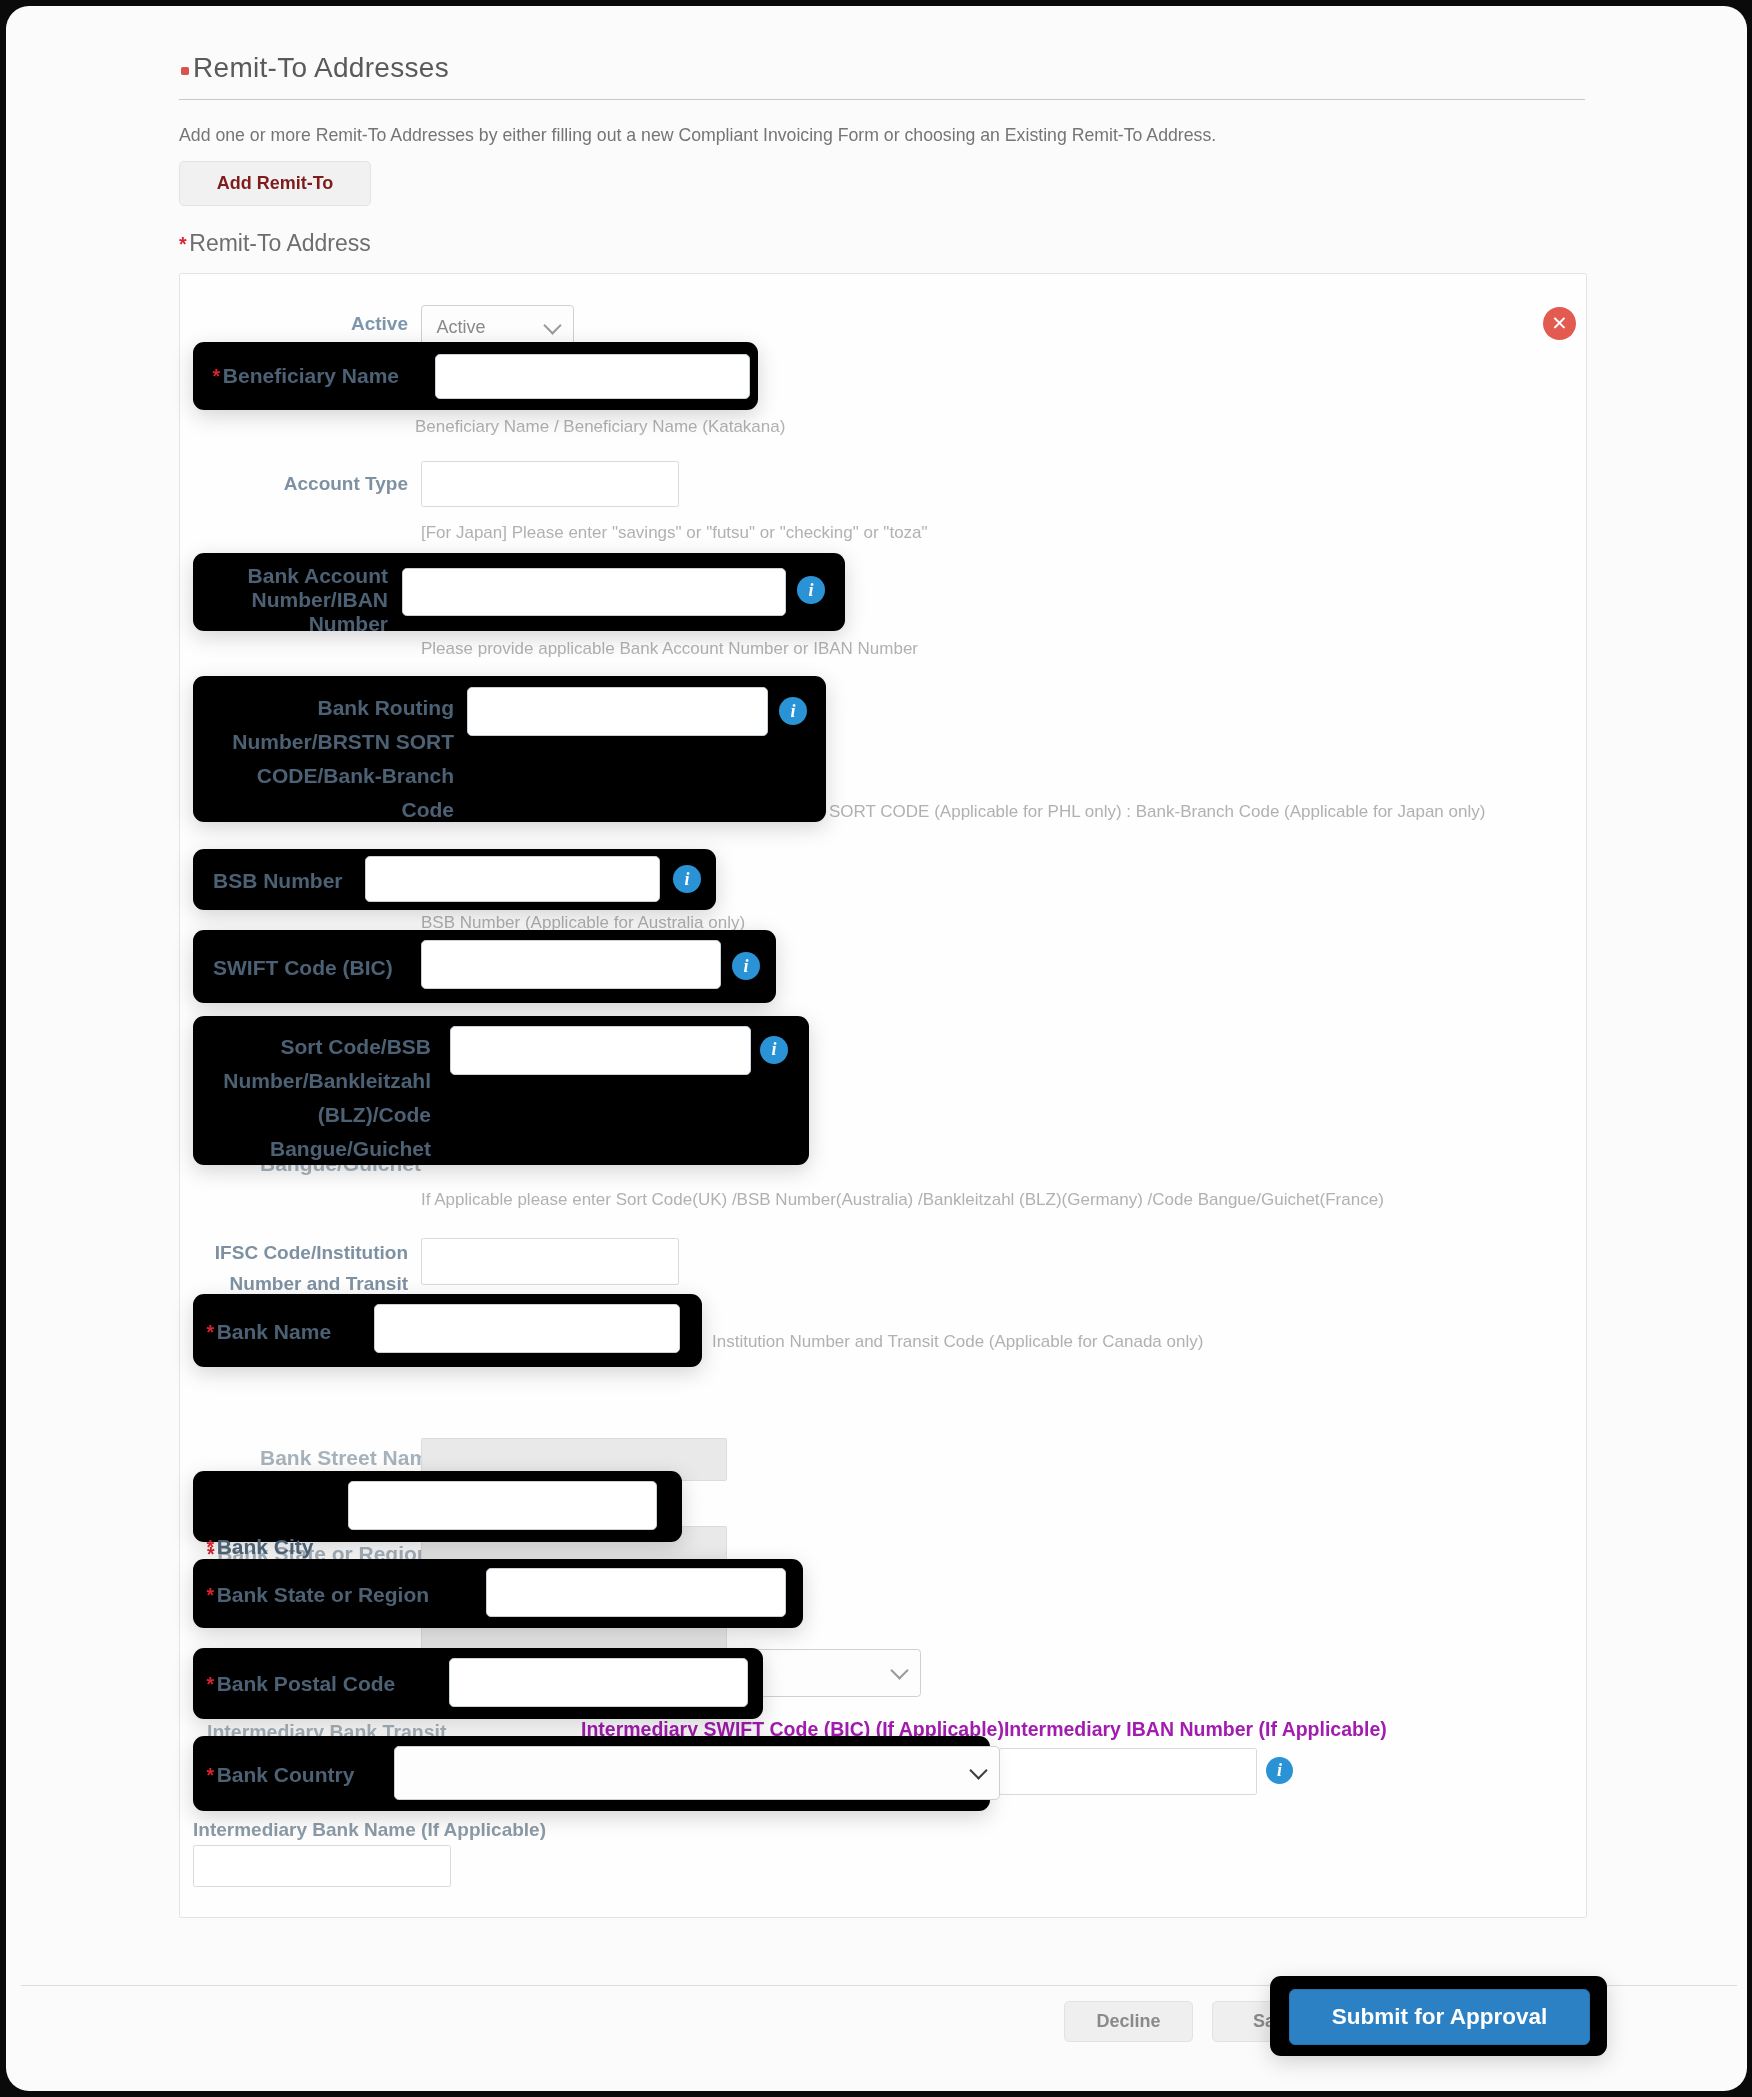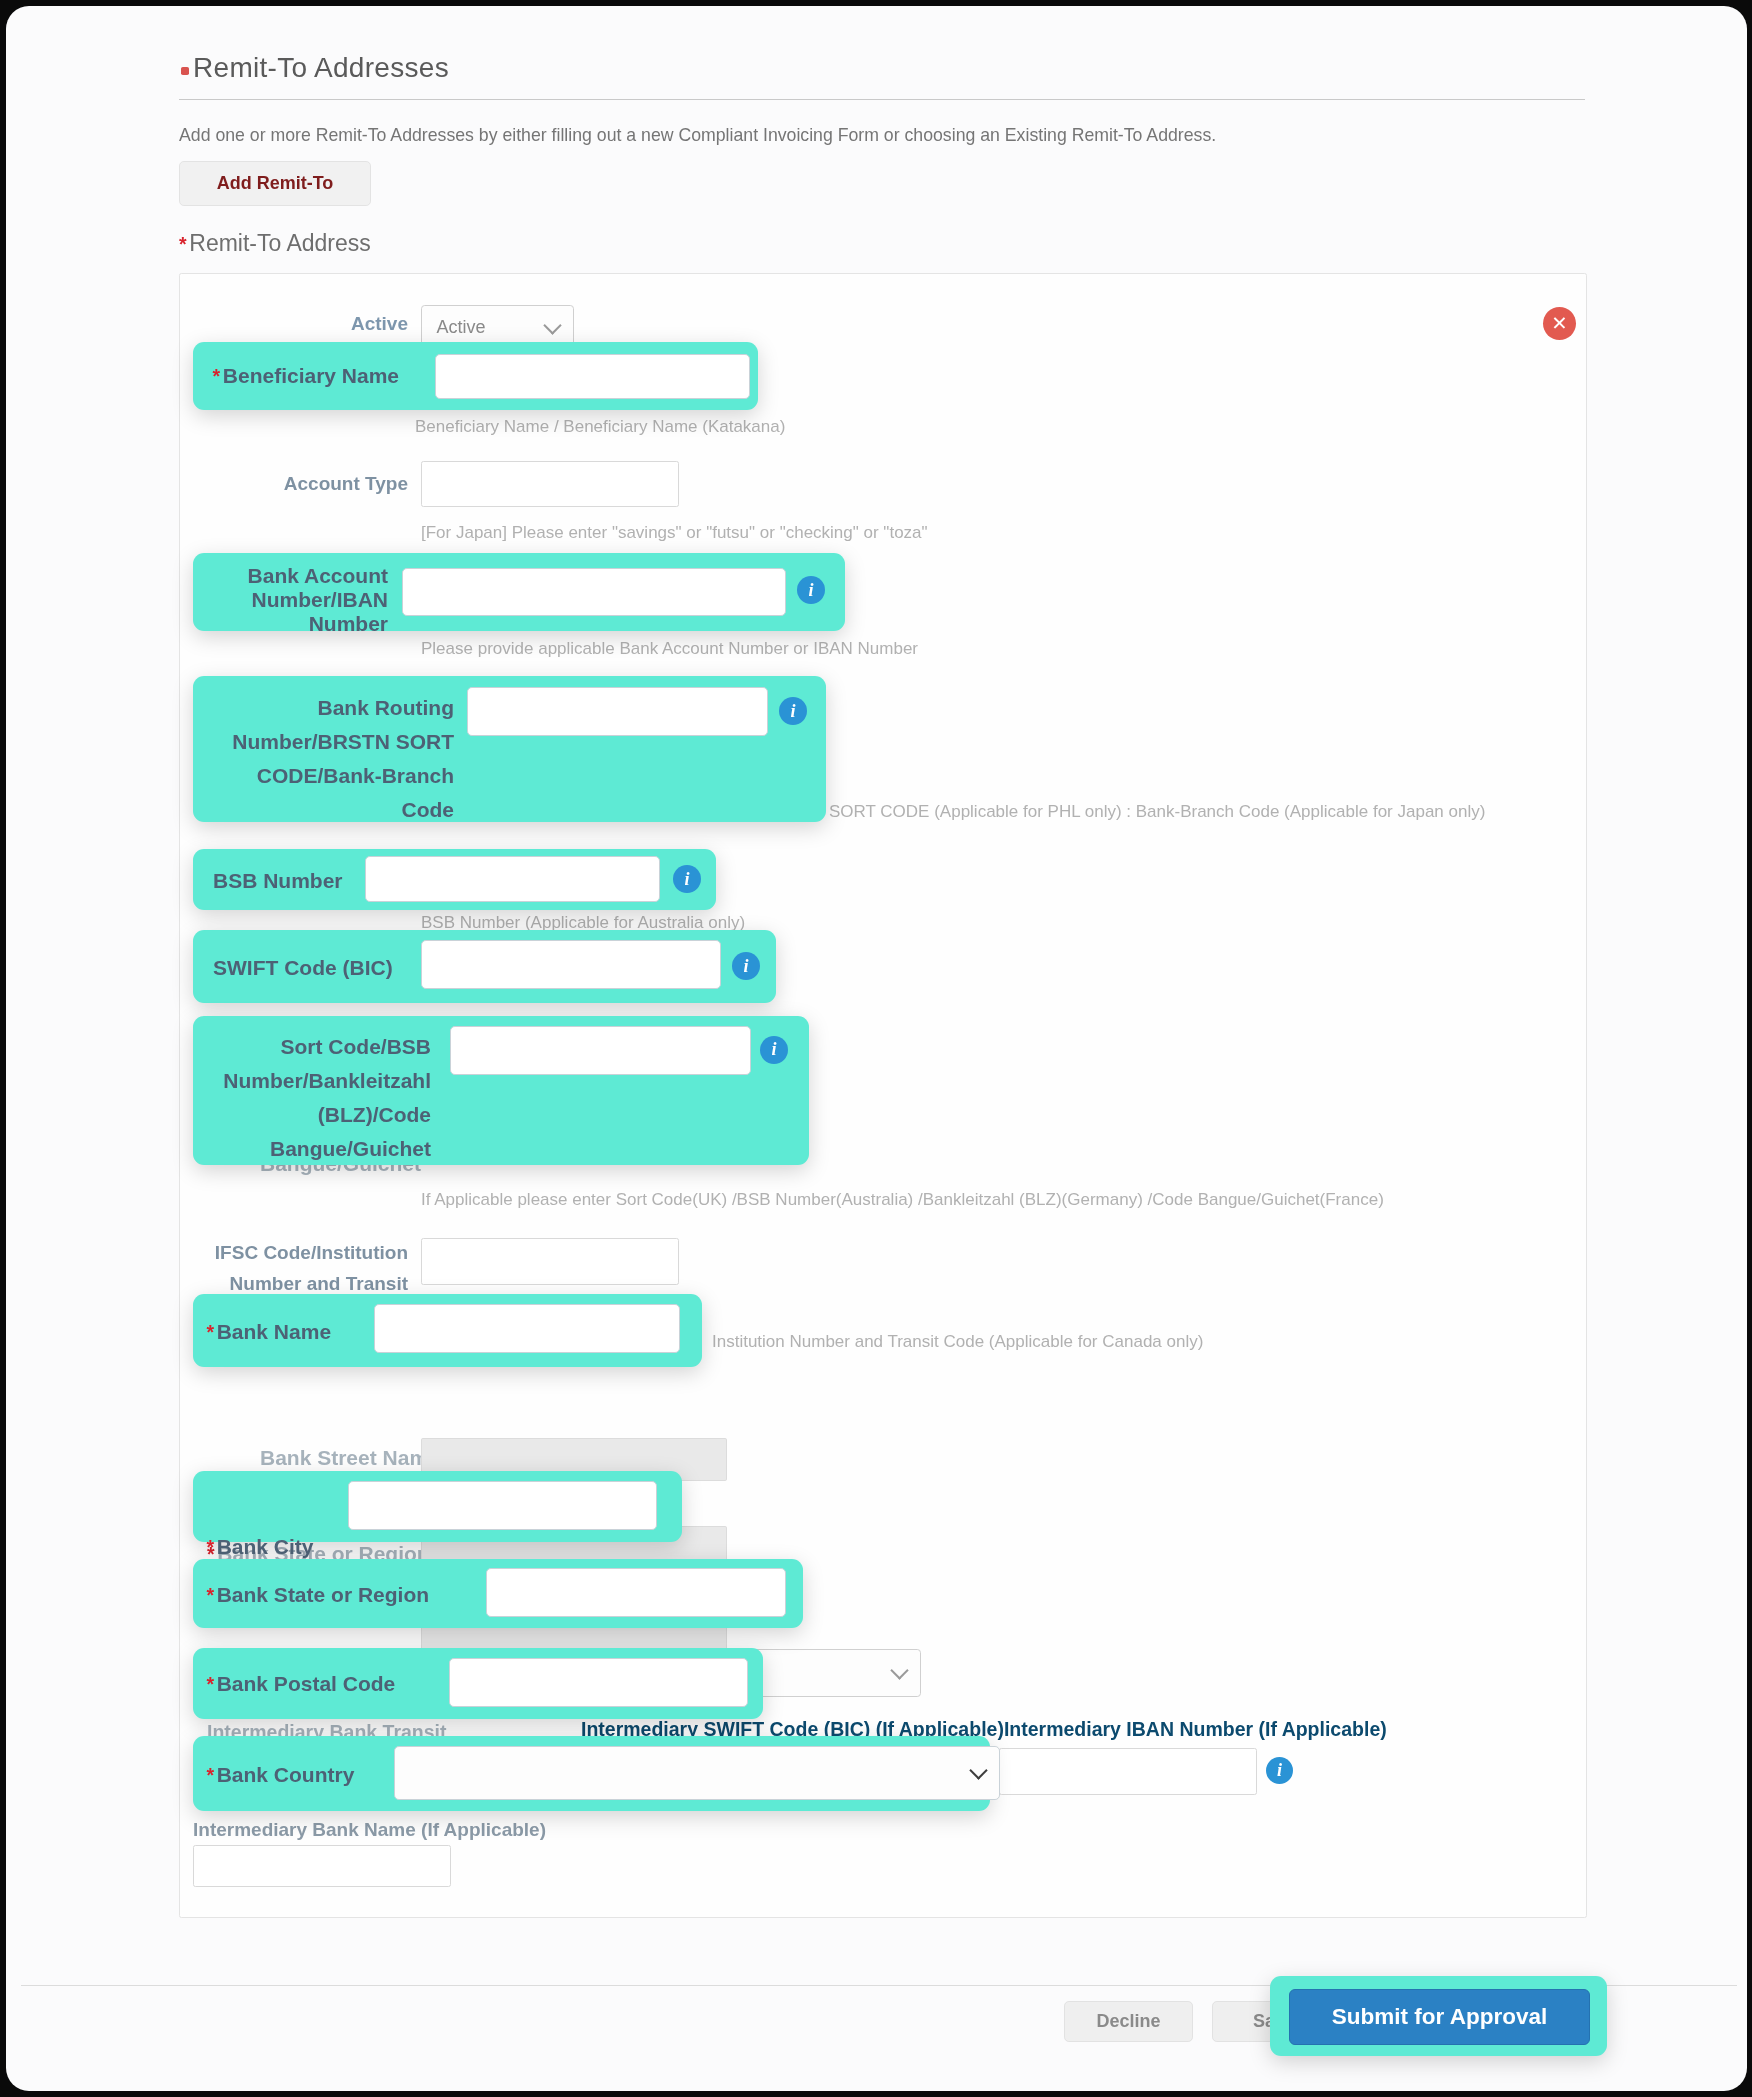--- a/index.html
+++ b/index.html
@@ -29,29 +29,29 @@
   .inp{background:#fff;border:1.2px solid #c9d2d8;border-radius:4.9px;}
   .inp-base{background:#fff;border:1.2px solid #d9d9d9;border-radius:2.4px;}
   .inp-ghost{background:#e9e9e9;border:0.6px solid #dcdcdc;border-radius:1.8px;}
   .sel{background:#fdfdfd;border:1.2px solid #d0d0d0;border-radius:3.7px;display:flex;
        align-items:center;justify-content:space-between;padding:0 14.6px;}
   .sel-txt{font-size:18px;color:#8a8a8a;}
   .chev{width:11px;height:11px;border-right:2.4px solid #9a9a9a;border-bottom:2.4px solid #9a9a9a;
         transform:rotate(45deg);margin-top:-4.9px;}
   .chev-dark{border-color:#3d3d3d;}
   
-  .card{background:#5eead4;border-radius:11px;box-shadow:0 6px 21px rgba(0,0,0,.17);z-index:5;}
+  .card{background:#000000;border-radius:11px;box-shadow:0 6px 21px rgba(0,0,0,.17);z-index:5;}
   .z1{z-index:1;} .z6{z-index:6;}
   
   .info-icon{width:28px;height:28px;border-radius:50%;background:#2a93d5;color:#fff;
              display:flex;align-items:center;justify-content:center;font-size:18px;font-weight:bold;
              font-family:"Liberation Serif","DejaVu Serif",serif;font-style:italic;}
   .close-icon{width:33px;height:33px;border-radius:50%;background:#e25a50;color:#fff;
               display:flex;align-items:center;justify-content:center;font-size:19.5px;font-weight:bold;}
-  .bold-steel{font-weight:bold;font-size:19.5px;color:#0c4a6e;white-space:nowrap;}
+  .bold-steel{font-weight:bold;font-size:19.5px;color:#a21caf;white-space:nowrap;}
   
   .btn-footer{background:#efefef;border:0.6px solid #e2e2e2;border-radius:4.9px;color:#8a8a8a;
               font-weight:bold;font-size:18px;display:flex;align-items:center;justify-content:center;}
   .btn-primary{background:#2b81c4;border:0.6px solid #2472b0;border-radius:6px;color:#fff;
                font-weight:bold;font-size:22.5px;display:flex;align-items:center;justify-content:center;}
 </style>
 </head>
 <body>
 
 <div class="screen">

